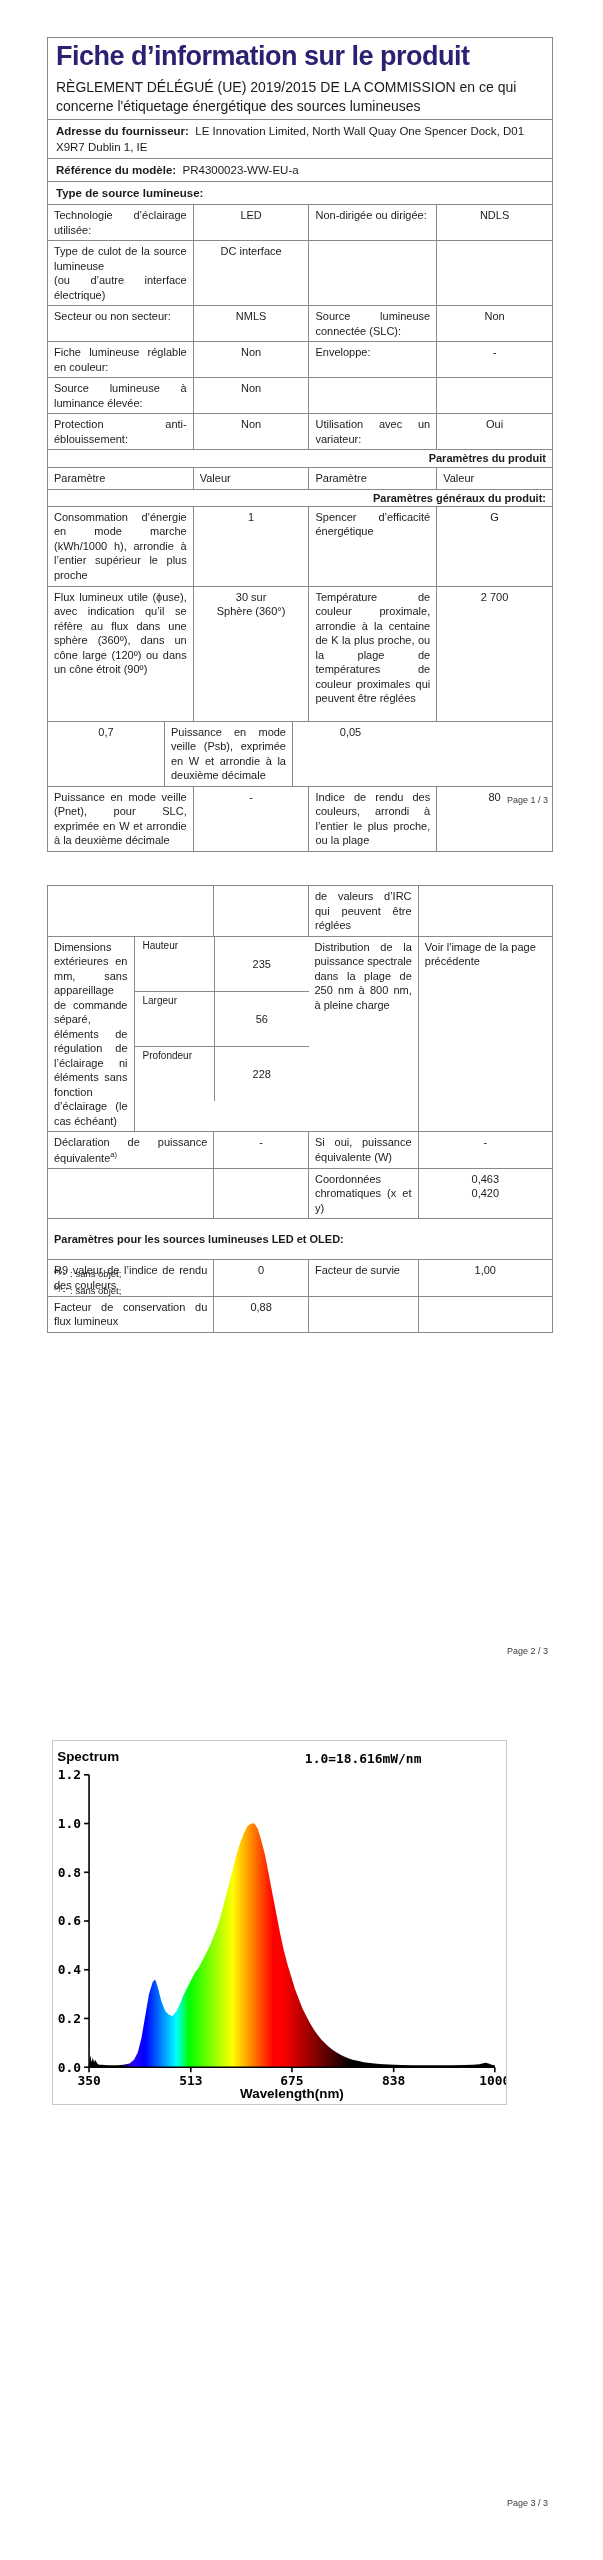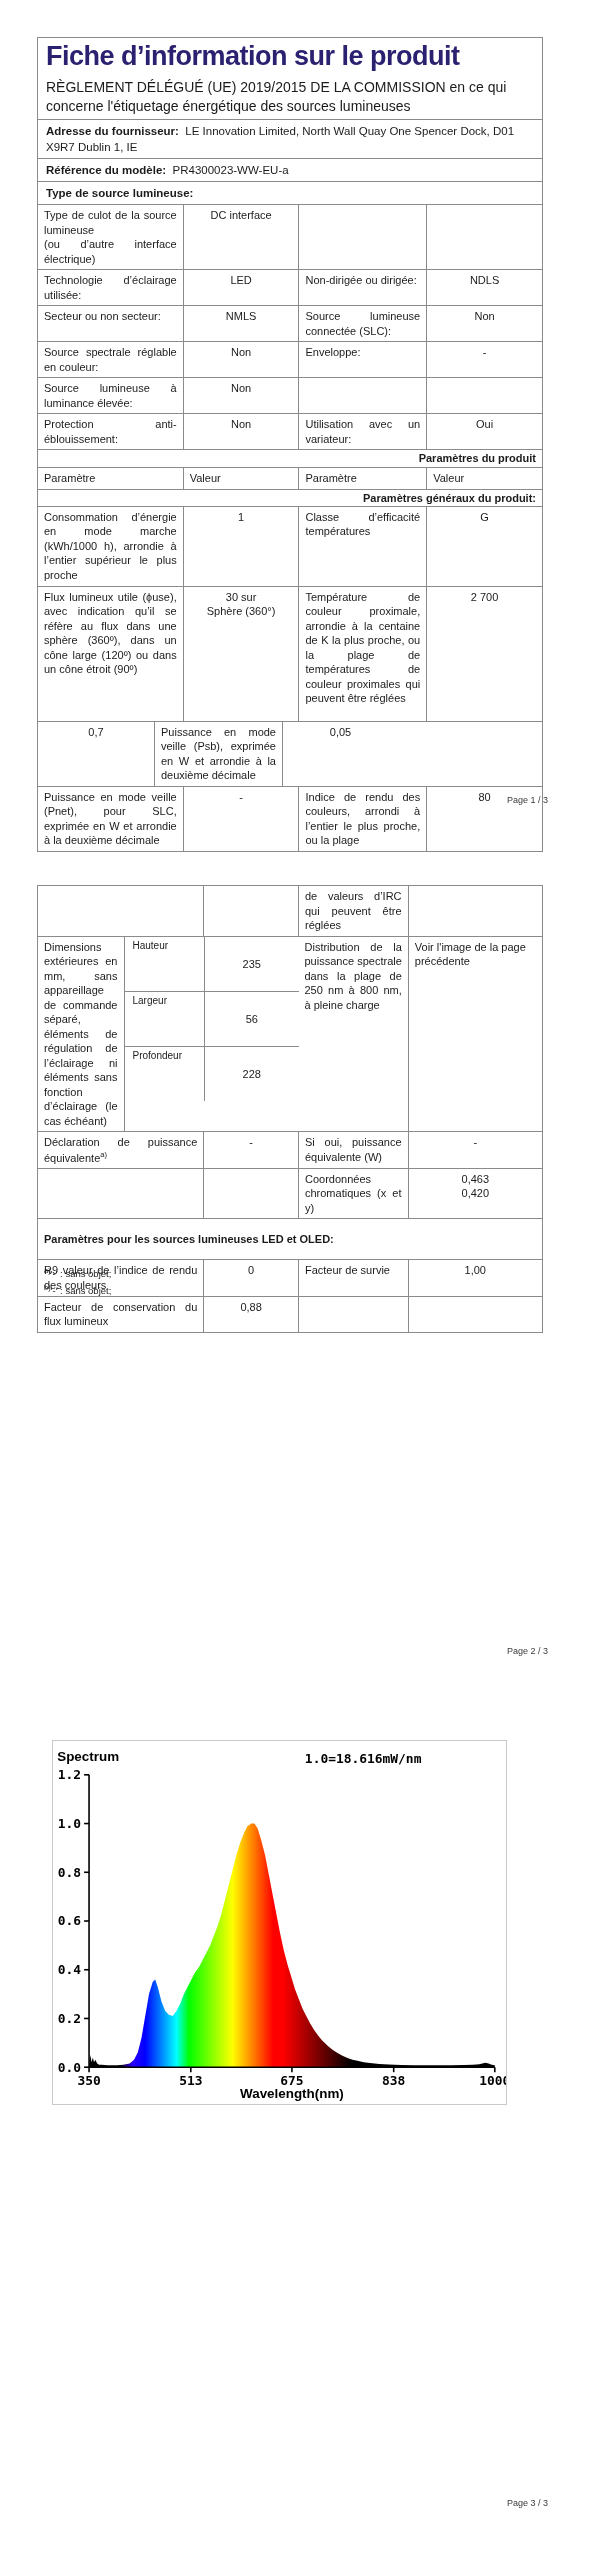--- a/index.html
+++ b/index.html
@@ -1,19 +1,19 @@
 <!DOCTYPE html>
 <html lang="fr"><head>
 <meta charset="utf-8">
 <style>
   *{box-sizing:border-box;margin:0;padding:0}
   body{margin:0;background:#fff}
   .doc{position:relative;width:603px;height:2560px;background:#fff;
        font-family:"Liberation Sans",sans-serif;color:#1b1b1b;overflow:hidden}
-  .sheet{position:absolute;left:37px;width:506px}
+  .sheet{position:absolute;left:47px;width:506px}
   .tbl{border:1px solid #8a8a8a;background:#fff}
   .row{display:flex;border-top:1px solid #8a8a8a}
   .row:first-child{border-top:none}
   .cell{padding:3px 6px;font-size:11px;line-height:1.32;white-space:pre-line}
   .cell + .cell{border-left:1px solid #8a8a8a}
   .lab{text-align:justify}
   .val{text-align:center}
   .fullrow{width:100%;padding:3px 8px;font-size:11.5px;line-height:1.4}
   .band{width:100%;font-weight:bold;font-size:11px;text-align:right;padding:2px 6px}
   .band-left{width:100%;font-weight:bold;font-size:11px;text-align:left;padding:14px 6px}
@@ -54,41 +54,41 @@
     <div class="row h36">
       <div class="fullrow"><span class="b">Adresse du fournisseur:</span>&nbsp; <span>LE Innovation Limited, North Wall Quay One Spencer Dock, D01 X9R7 Dublin 1, IE</span></div>
     </div>
     <div class="row h23">
       <div class="fullrow"><span class="b">Référence du modèle:</span>&nbsp; <span>PR4300023-WW-EU-a</span></div>
     </div>
     <div class="row h22">
       <div class="fullrow b">Type de source lumineuse:</div>
     </div>
 
+    <div class="row h33">
+      <div class="cell lab p1c1">Technologie d’éclairage utilisée:</div>
+      <div class="cell val p1c2">LED</div>
+      <div class="cell lab p1c3">Non-dirigée ou dirigée:</div>
+      <div class="cell val p1c4">NDLS</div>
+    </div>
     <div class="row h48">
       <div class="cell lab p1c1">Type de culot de la source lumineuse
 (ou d’autre interface électrique)</div>
       <div class="cell val p1c2">DC interface</div>
       <div class="cell lab p1c3"></div>
       <div class="cell val p1c4"></div>
     </div>
-    <div class="row h33">
-      <div class="cell lab p1c1">Technologie d’éclairage utilisée:</div>
-      <div class="cell val p1c2">LED</div>
-      <div class="cell lab p1c3">Non-dirigée ou dirigée:</div>
-      <div class="cell val p1c4">NDLS</div>
-    </div>
     <div class="row h32">
       <div class="cell lab p1c1">Secteur ou non secteur:</div>
       <div class="cell val p1c2">NMLS</div>
       <div class="cell lab p1c3">Source lumineuse connectée (SLC):</div>
       <div class="cell val p1c4">Non</div>
     </div>
     <div class="row h32">
-      <div class="cell lab p1c1">Source spectrale réglable en couleur:</div>
+      <div class="cell lab p1c1">Fiche lumineuse réglable en couleur:</div>
       <div class="cell val p1c2">Non</div>
       <div class="cell lab p1c3">Enveloppe:</div>
       <div class="cell val p1c4">-</div>
     </div>
     <div class="row h31">
       <div class="cell lab p1c1">Source lumineuse à luminance élevée:</div>
       <div class="cell val p1c2">Non</div>
       <div class="cell lab p1c3"></div>
       <div class="cell val p1c4"></div>
     </div>
@@ -108,21 +108,21 @@
       <div class="cell p1c3">Paramètre</div>
       <div class="cell p1c4">Valeur</div>
     </div>
     <div class="row h17">
       <div class="band">Paramètres généraux du produit:</div>
     </div>
 
     <div class="row h62">
       <div class="cell lab p1c1">Consommation d’énergie en mode marche (kWh/1000 h), arrondie à l’entier supérieur le plus proche</div>
       <div class="cell val p1c2">1</div>
-      <div class="cell lab p1c3">Classe d’efficacité températures</div>
+      <div class="cell lab p1c3">Spencer d’efficacité énergétique</div>
       <div class="cell val p1c4">G</div>
     </div>
     <div class="row h135">
       <div class="cell lab p1c1">Flux lumineux utile (ϕuse), avec indication qu’il se réfère au flux dans une sphère (360º), dans un cône large (120º) ou dans un cône étroit (90º)</div>
       <div class="cell val p1c2">30 sur
 Sphère (360°)</div>
       <div class="cell lab p1c3">Température de couleur proximale, arrondie à la centaine de K la plus proche, ou la plage de températures de couleur proximales qui peuvent être réglées</div>
       <div class="cell val p1c4">2 700</div>
     </div>
     <div class="row h61">

